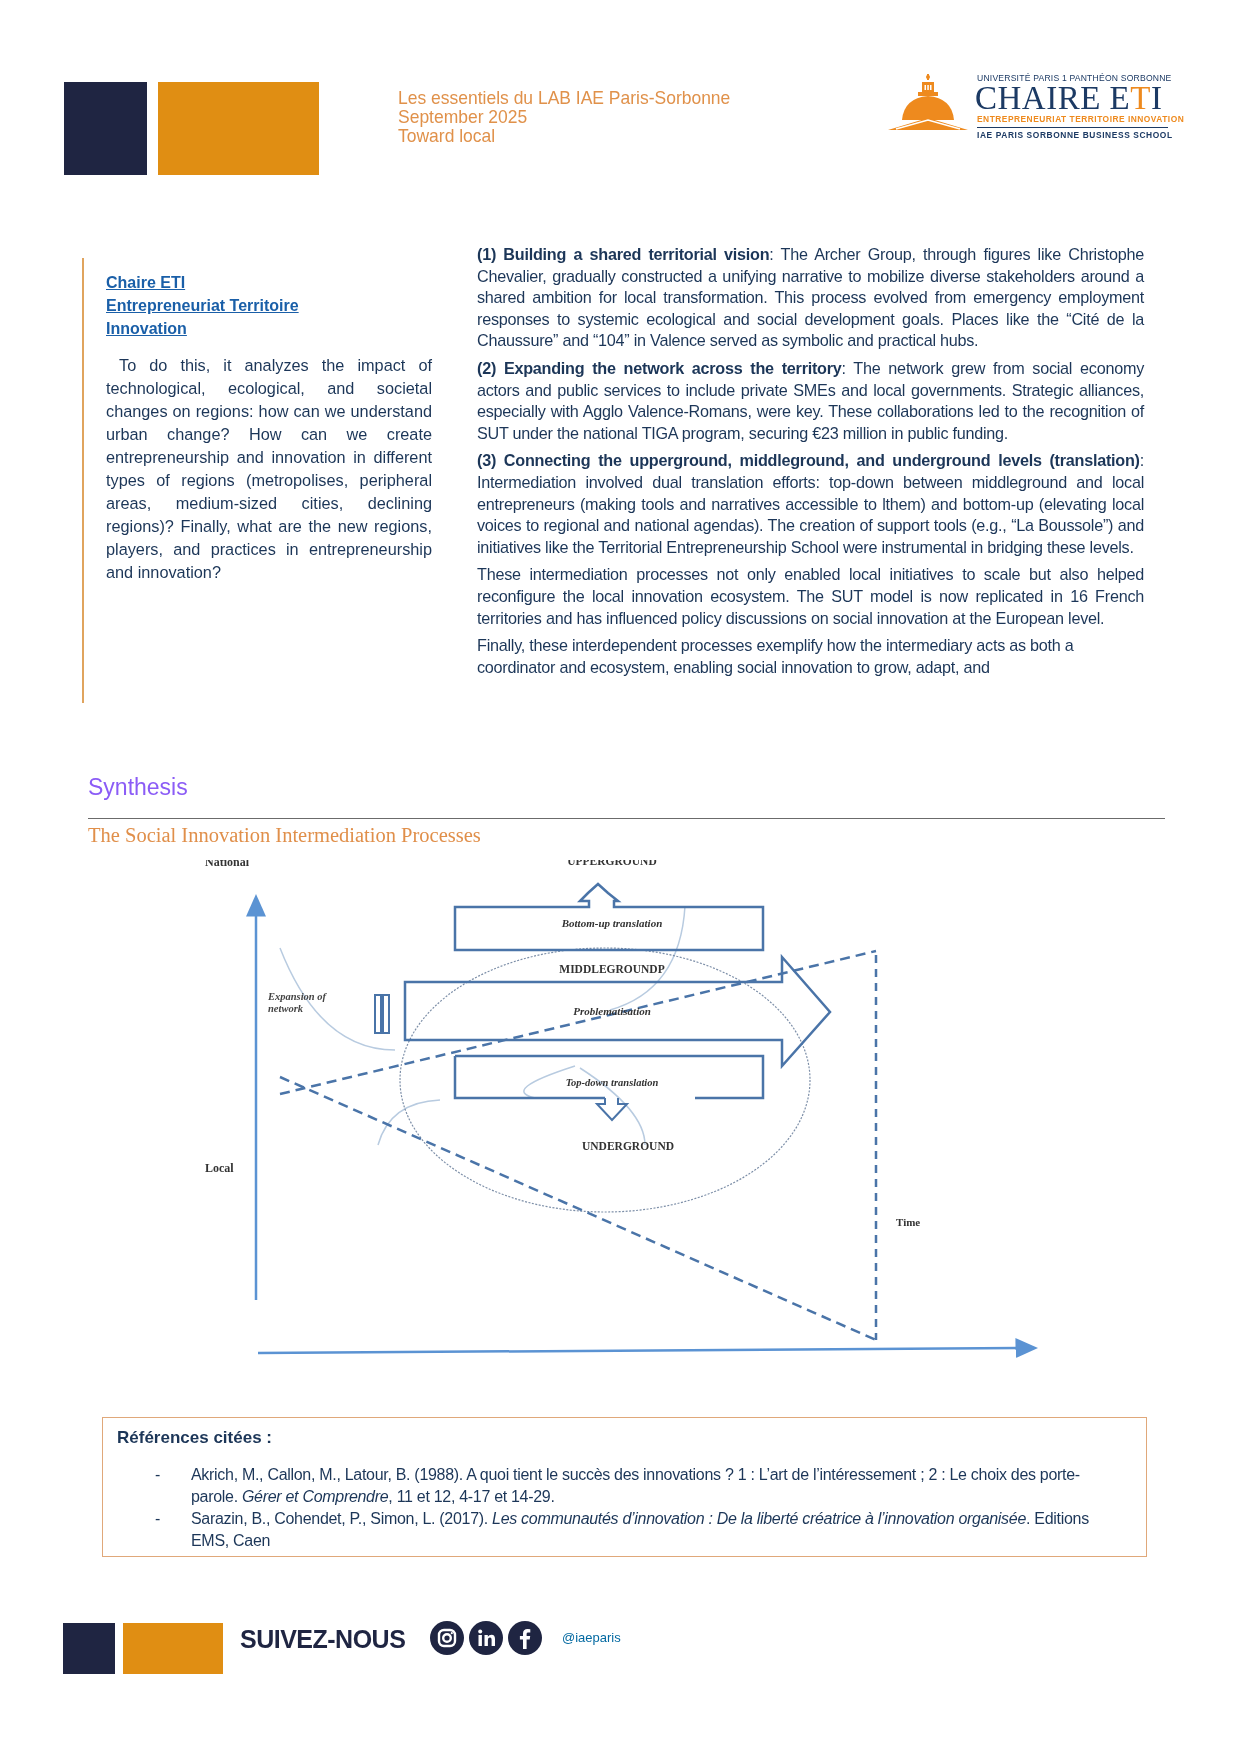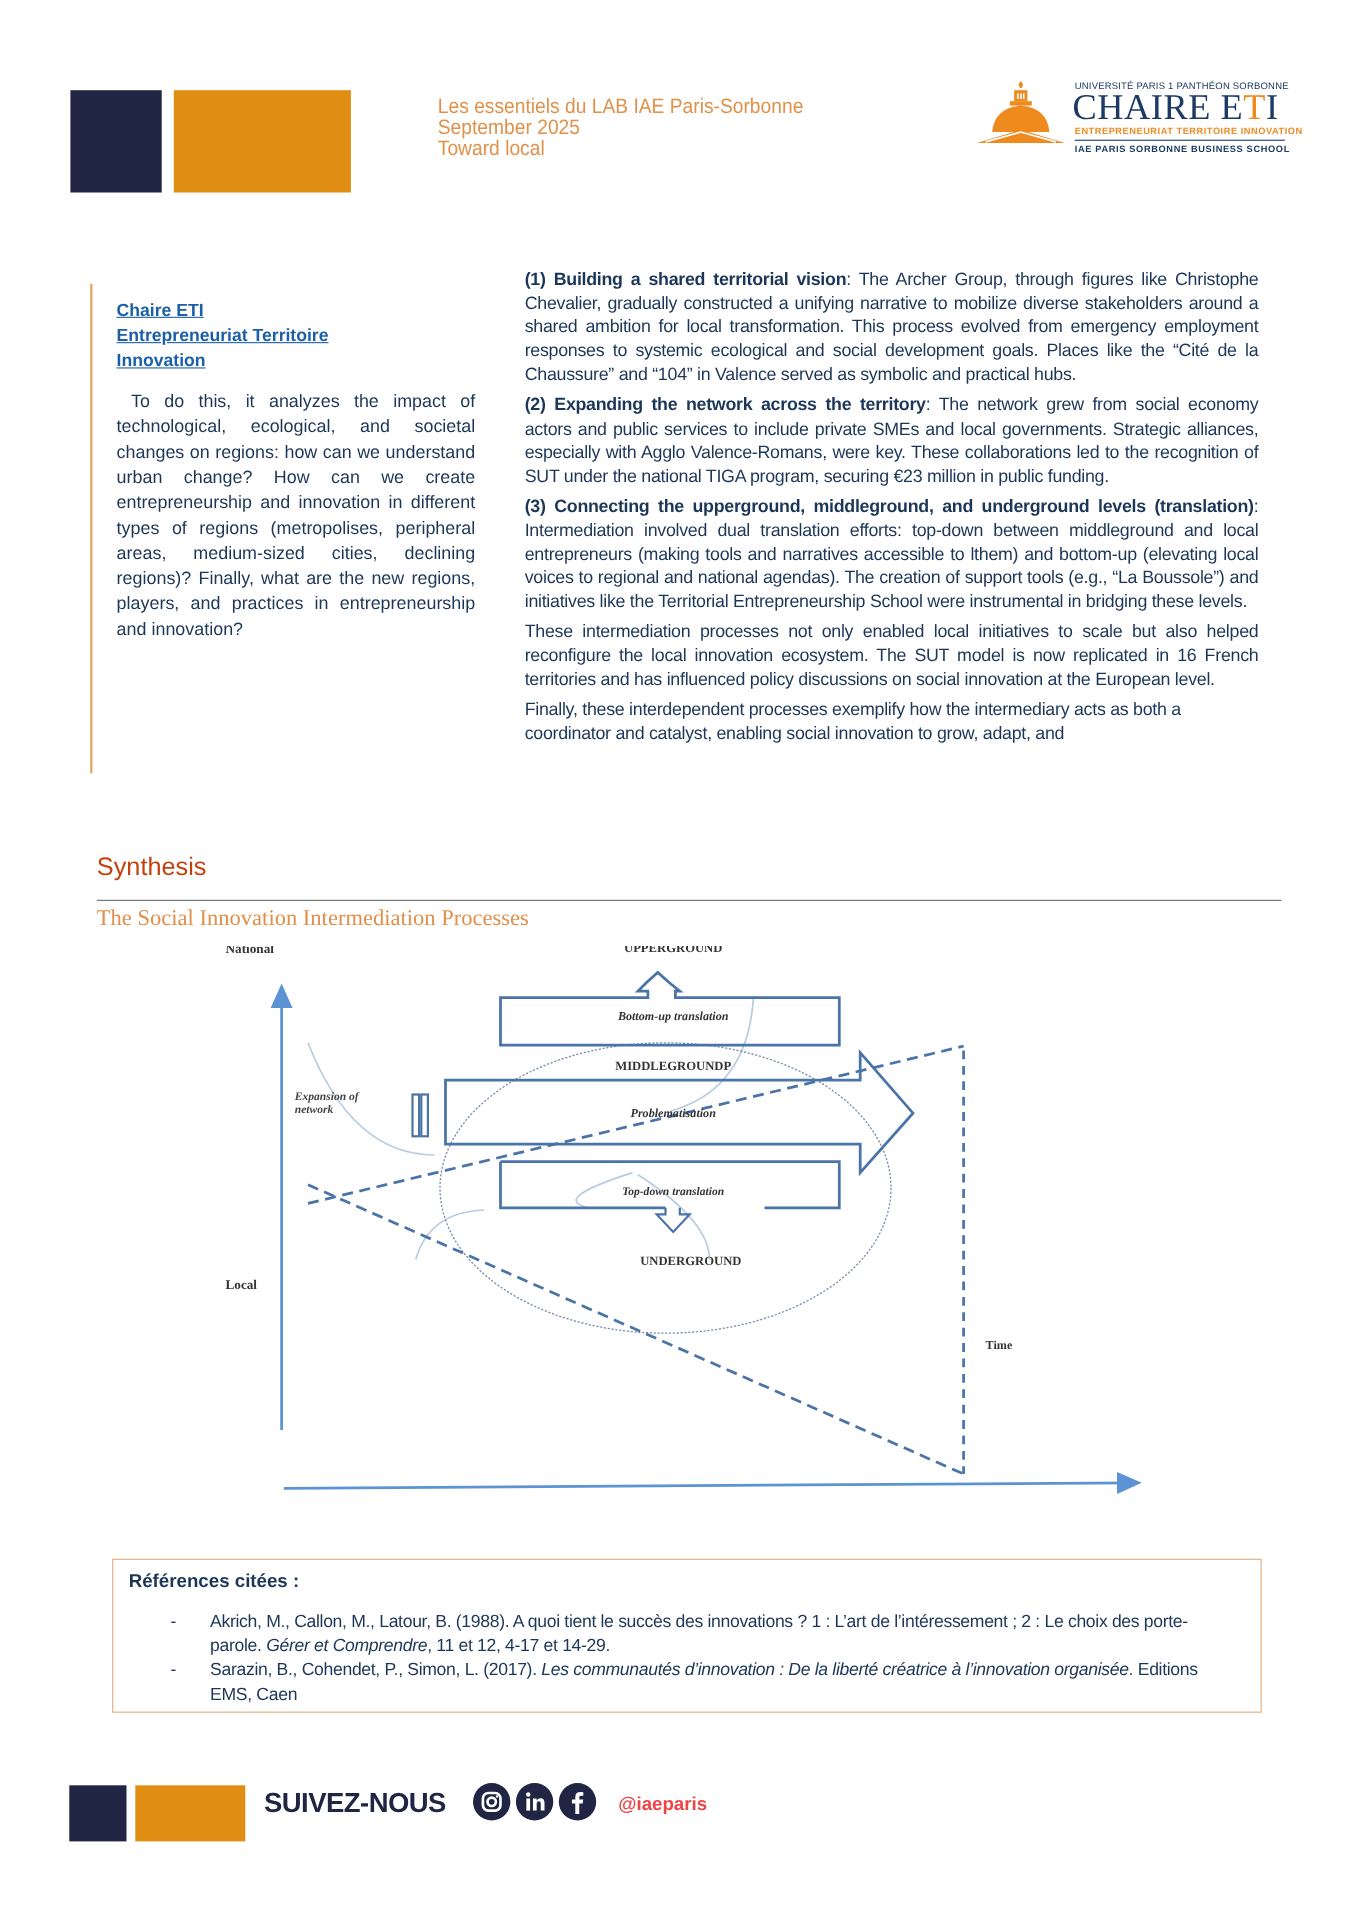--- a/index.html
+++ b/index.html
@@ -33,38 +33,38 @@
   .side-link { color: #1a5fa8; font-weight: bold; text-decoration: underline; font-size: 16px;
                line-height: 23px; display: block; }
   .side-p { font-size: 16.3px; line-height: 23px; text-align: justify; margin: 14px 0 0 0; color: #1c3658; }
 
   
   .main { left: 477px; top: 244px; width: 667px; font-family: "Liberation Sans", sans-serif; }
   .main p { margin: 0 0 6px 0; font-size: 16.2px; line-height: 21.6px; text-align: justify; color: #1c3658;
             letter-spacing: -0.25px; }
   .main b { color: #1c3658; }
 
-  .synthesis { left: 88px; top: 774px; font-size: 23px; color: #c2410c; }
+  .synthesis { left: 88px; top: 774px; font-size: 23px; color: #8b5cf6; }
   .rule-line { left: 88px; top: 818px; width: 1077px; height: 1px; background: #6b6b6b; }
   .fig-title { left: 88px; top: 824px; font-family: "Liberation Serif", serif; font-size: 20.5px; color: #e08f4a; }
 
   .diagram { left: 200px; top: 860px; width: 860px; height: 510px; text-align: right; }
 
   
   .refs { left: 102px; top: 1417px; width: 1045px; height: 140px; border: 1.5px solid #e0a87a; box-sizing: border-box; }
   .refs h4 { margin: 10px 0 16px 14px; font-size: 17px; color: #1c3658; font-weight: bold; }
   .refs ul { list-style: none; padding: 0; margin: 4px 0 0 0; }
   .refs li { position: relative; padding-left: 88px; padding-right: 20px; font-size: 16px; line-height: 22px;
              color: #1c3658; letter-spacing: -0.3px; }
   .refs li .dash { position: absolute; left: 52px; top: 0; }
 
   
   .follow { left: 240px; top: 1625px; font-size: 25px; font-weight: bold; color: #1f2542; letter-spacing: -0.5px; }
   .social { width: 34px; height: 34px; border-radius: 50%; background: #1f2542; top: 1621px; }
-  .handle { left: 562px; top: 1630px; font-size: 17px; font-weight: bold; color: #ef4444; }
+  .handle { left: 562px; top: 1630px; font-size: 13px; font-weight: normal; color: #0369a1; }
 </style>
 </head>
 <body>
 
 <div class="abs sq-navy" style="left:64px;top:82px;width:83px;height:93px;"></div>
 <div class="abs sq-orange" style="left:158px;top:82px;width:161px;height:93px;"></div>
 
 <div class="abs header-meta">
   <div>Les essentiels du LAB IAE Paris-Sorbonne</div>
   <div>September 2025</div>
@@ -100,21 +100,21 @@
     </a>
     <p class="side-p">&nbsp;To do this, it analyzes the impact of technological, ecological, and societal changes on regions: how can we understand urban change? How can we create entrepreneurship and innovation in different types of regions (metropolises, peripheral areas, medium-sized cities, declining regions)? Finally, what are the new regions, players, and practices in entrepreneurship and innovation?</p>
   </div>
 </div>
 
 <div class="abs main">
   <p><b>(1) Building a shared territorial vision</b><span>: The Archer Group, through figures like Christophe Chevalier, gradually constructed a unifying narrative to mobilize diverse stakeholders around a shared ambition for local transformation. This process evolved from emergency employment responses to systemic ecological and social development goals. Places like the “Cité de la Chaussure” and “104” in Valence served as symbolic and practical hubs.</span></p>
   <p><b>(2) Expanding the network across the territory</b><span>: The network grew from social economy actors and public services to include private SMEs and local governments. Strategic alliances, especially with Agglo Valence-Romans, were key. These collaborations led to the recognition of SUT under the national TIGA program, securing €23 million in public funding.</span></p>
   <p><b>(3) Connecting the upperground, middleground, and underground levels (translation)</b><span>: Intermediation involved dual translation efforts: top-down between middleground and local entrepreneurs (making tools and narratives accessible to lthem) and bottom-up (elevating local voices to regional and national agendas). The creation of support tools (e.g., “La Boussole”) and initiatives like the Territorial Entrepreneurship School were instrumental in bridging these levels.</span></p>
   <p>These intermediation processes not only enabled local initiatives to scale but also helped reconfigure the local innovation ecosystem. The SUT model is now replicated in 16 French territories and has influenced policy discussions on social innovation at the European level.</p>
-  <p style="text-align:left;">Finally, these interdependent processes exemplify how the intermediary acts as both a coordinator and catalyst, enabling social innovation to grow, adapt, and</p>
+  <p style="text-align:left;">Finally, these interdependent processes exemplify how the intermediary acts as both a coordinator and ecosystem, enabling social innovation to grow, adapt, and</p>
 </div>
 
 <div class="abs synthesis">Synthesis</div>
 <div class="abs rule-line"></div>
 <div class="abs fig-title">The Social Innovation Intermediation Processes</div>
 
 <div class="abs diagram">
   <svg width="860" height="510" viewBox="0 0 860 510">
     <defs>
       <marker id="axarrow" markerWidth="10" markerHeight="10" refX="5" refY="5" orient="auto">

